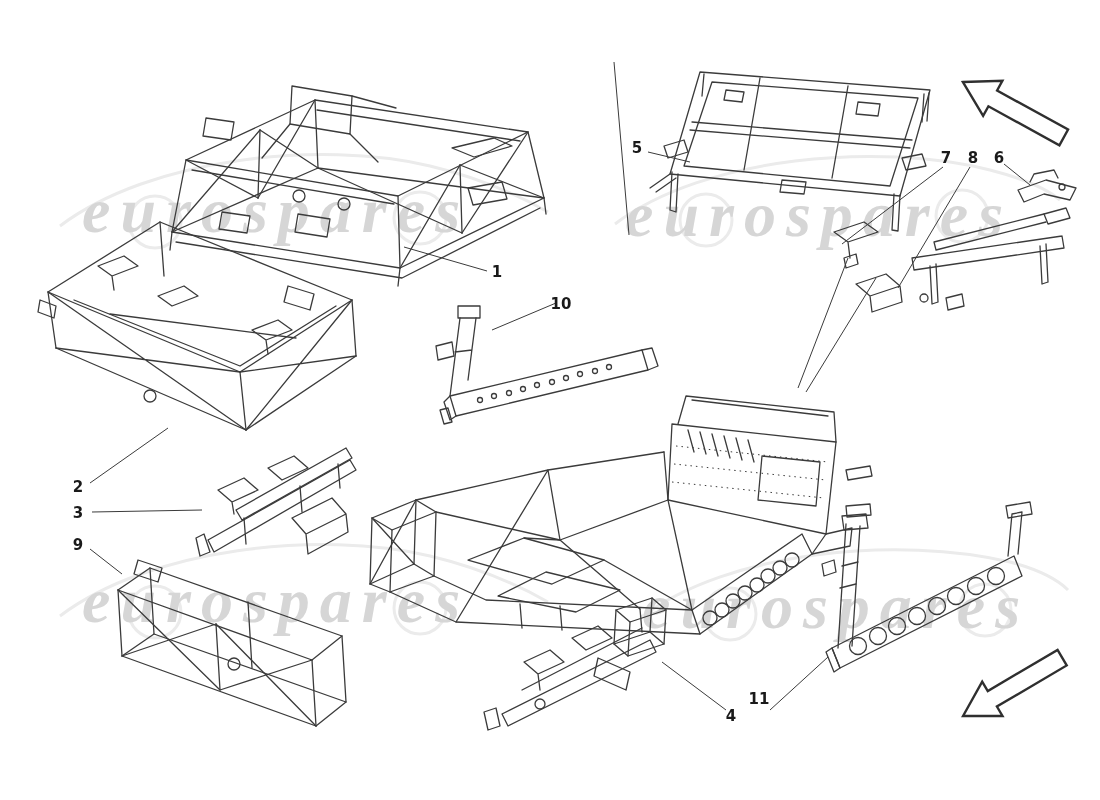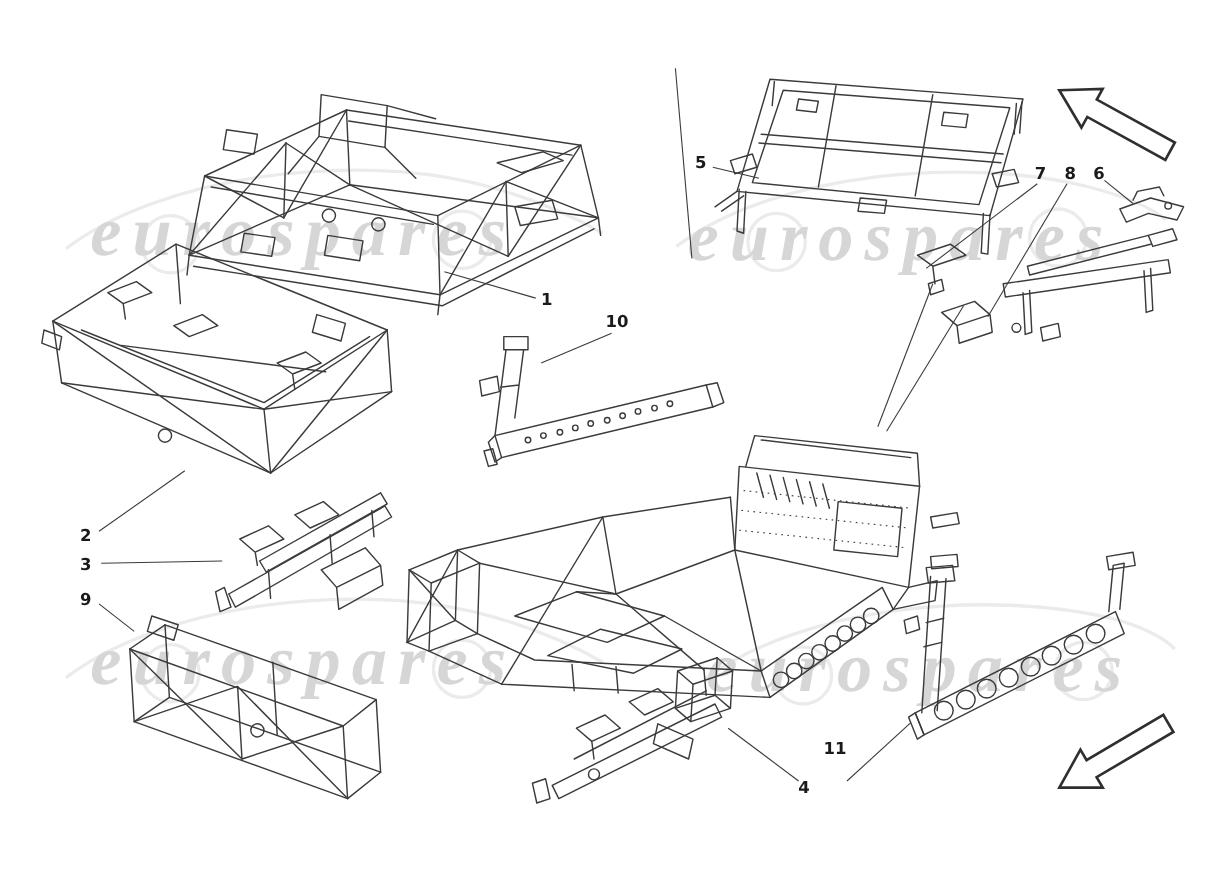--- a/index.html
+++ b/index.html
@@ -253,16 +253,16 @@
 
   <div class="callout" style="left:497px; top:272px;">1</div>
   <div class="callout" style="left:78px;  top:487px;">2</div>
   <div class="callout" style="left:78px;  top:513px;">3</div>
   <div class="callout" style="left:731px; top:716px;">4</div>
   <div class="callout" style="left:637px; top:148px;">5</div>
   <div class="callout" style="left:999px; top:158px;">6</div>
   <div class="callout" style="left:946px; top:158px;">7</div>
   <div class="callout" style="left:973px; top:158px;">8</div>
   <div class="callout" style="left:78px;  top:545px;">9</div>
-  <div class="callout" style="left:561px; top:292px;">10</div>
-  <div class="callout" style="left:759px; top:680px;">11</div>
+  <div class="callout" style="left:561px; top:304px;">10</div>
+  <div class="callout" style="left:759px; top:699px;">11</div>
 
 </div>
 
 </body></html>

